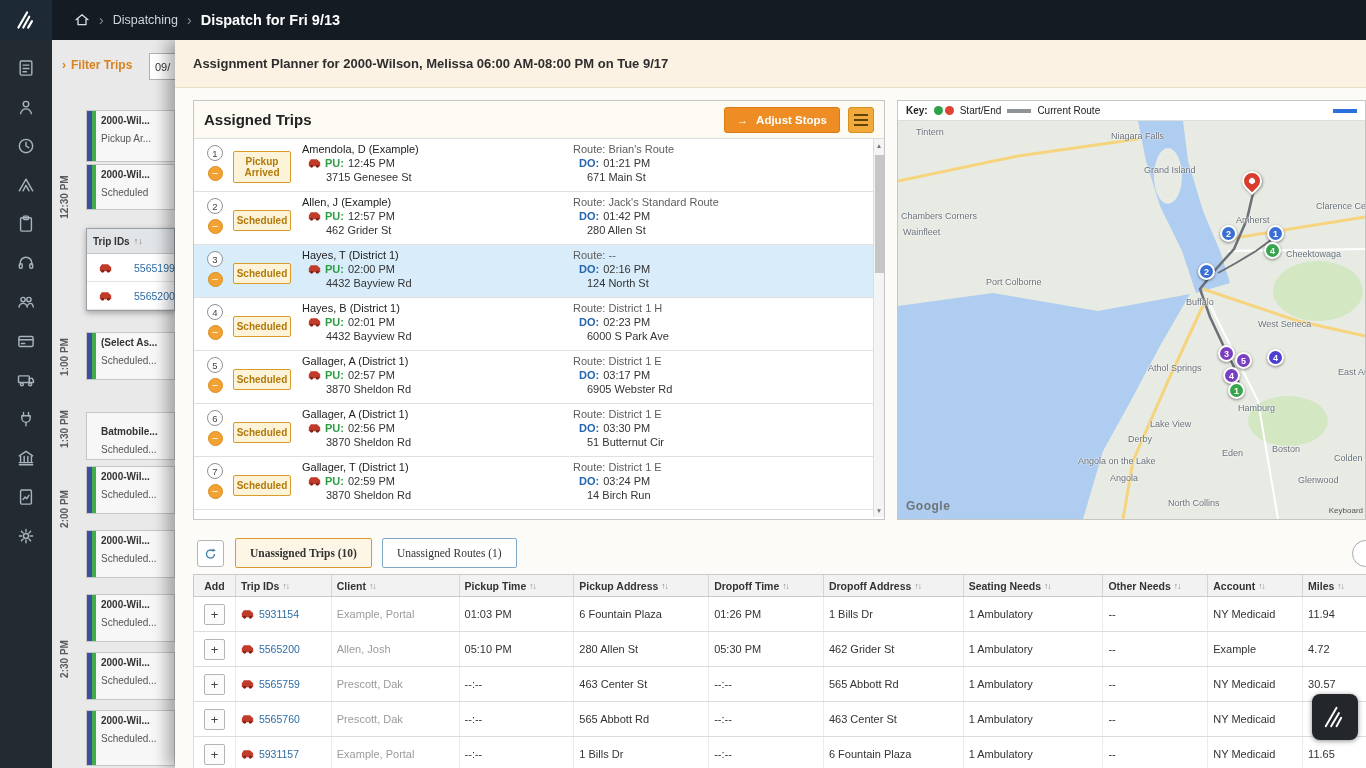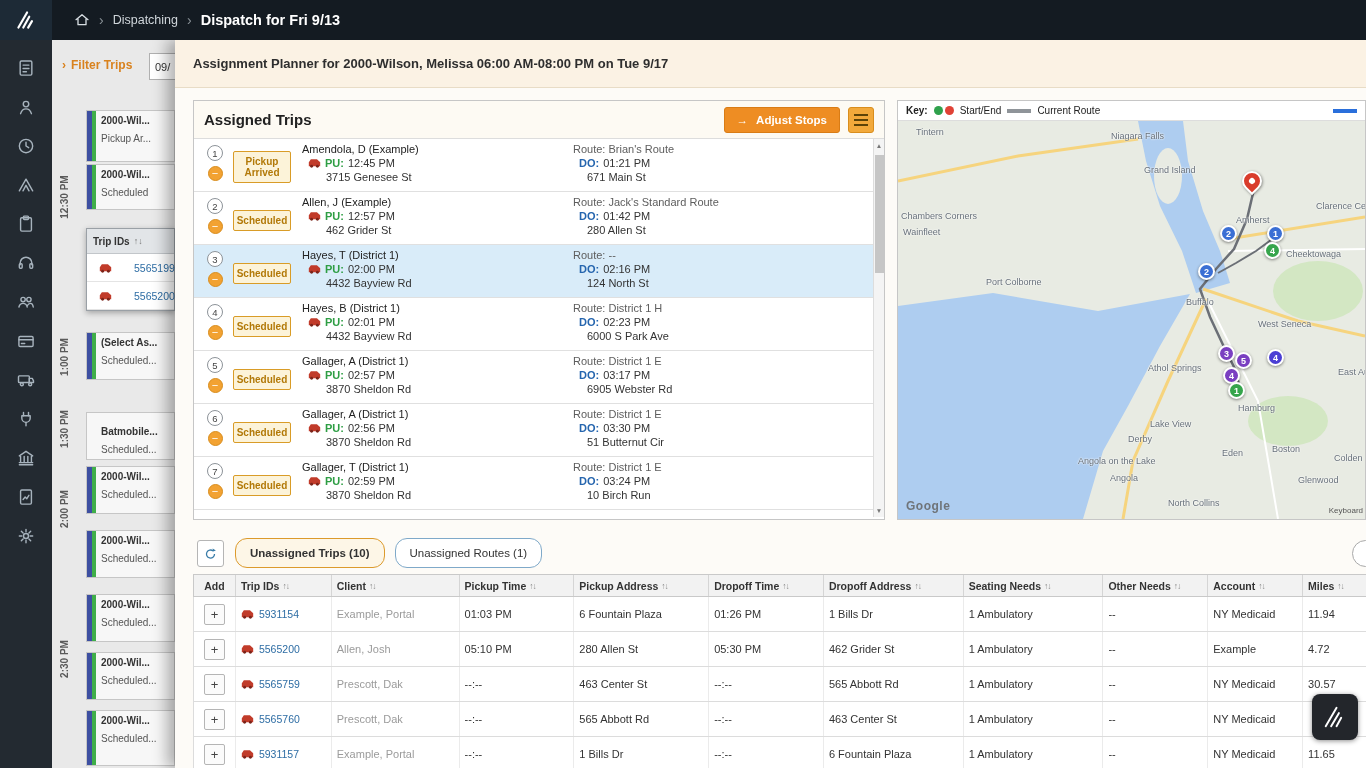--- a/index.html
+++ b/index.html
@@ -110,21 +110,21 @@
   .map-marker.pin { width:20px; height:20px; border-radius:50% 50% 50% 0; transform:rotate(-45deg); }
   .map-marker.pin::after { content:""; width:6px; height:6px; background:#fff; border-radius:50%; }
   .google { position:absolute; left:8px; bottom:6px; font-size:12px; font-weight:bold; color:#6f7479; letter-spacing:.5px; }
   .kbd-note { position:absolute; right:2px; bottom:4px; font-size:8px; color:#555; }
 
   
   .refresh-btn { position:absolute; left:22px; top:500px; width:27px; height:27px; background:#fff; border:1px solid #b5b5b5;
                  border-radius:3px; display:flex; align-items:center; justify-content:center; cursor:pointer; }
   .tabs { position:absolute; left:60px; top:498px; display:flex; gap:10px; }
   .tab { height:30px; padding:4px 14px; display:flex; align-items:center; font-size:11.5px; background:#fff;
-         border:1px solid #7fa9c9; color:#333; border-radius:12px; cursor:pointer; white-space:nowrap; }
+         border:1px solid #7fa9c9; color:#333; border-radius:2px; cursor:pointer; white-space:nowrap;font-family:Liberation Serif, serif; }
   .tab.active { border:1px solid #dc9a2c; background:#fdf6e7; font-weight:bold; }
   .cut-circle { position:absolute; left:1177px; top:500px; width:27px; height:27px; border-radius:50%; background:#fff;
                 border:1px solid #a9a9a9; cursor:pointer; }
 
   
   .grid { position:absolute; left:18px; top:534px; width:1174px; }
   .grid-head { display:flex; height:23px; background:#f2f2f2; border:1px solid #c9c9c9; }
   .gh { font-size:10.5px; font-weight:bold; color:#333; display:flex; align-items:center; padding:0 5px;
         border-right:1px solid #d5d5d5; gap:3px; overflow:hidden; white-space:nowrap; cursor:pointer; }
   .gh .arr { color:#8a8a8a; font-size:8.5px; letter-spacing:-1px; }
@@ -596,21 +596,21 @@
               <span class="t-time">02:59 PM</span>
             </div>
             <div class="addr">3870 Sheldon Rd</div>
           </div>
           <div class="tr-right">
             <div class="route">Route: District 1 E</div>
             <div class="do-line">
               <span class="do-lab">DO:</span>
               <span class="t-time">03:24 PM</span>
             </div>
-            <div class="addr">10 Birch Run</div>
+            <div class="addr">14 Birch Run</div>
           </div>
         </div>
 
       <div class="ap-scroll">
         <div class="ap-arrow up">▲</div>
         <div class="ap-thumb"></div>
         <div class="ap-arrow down">▼</div>
       </div>
     </div>
   </div>

